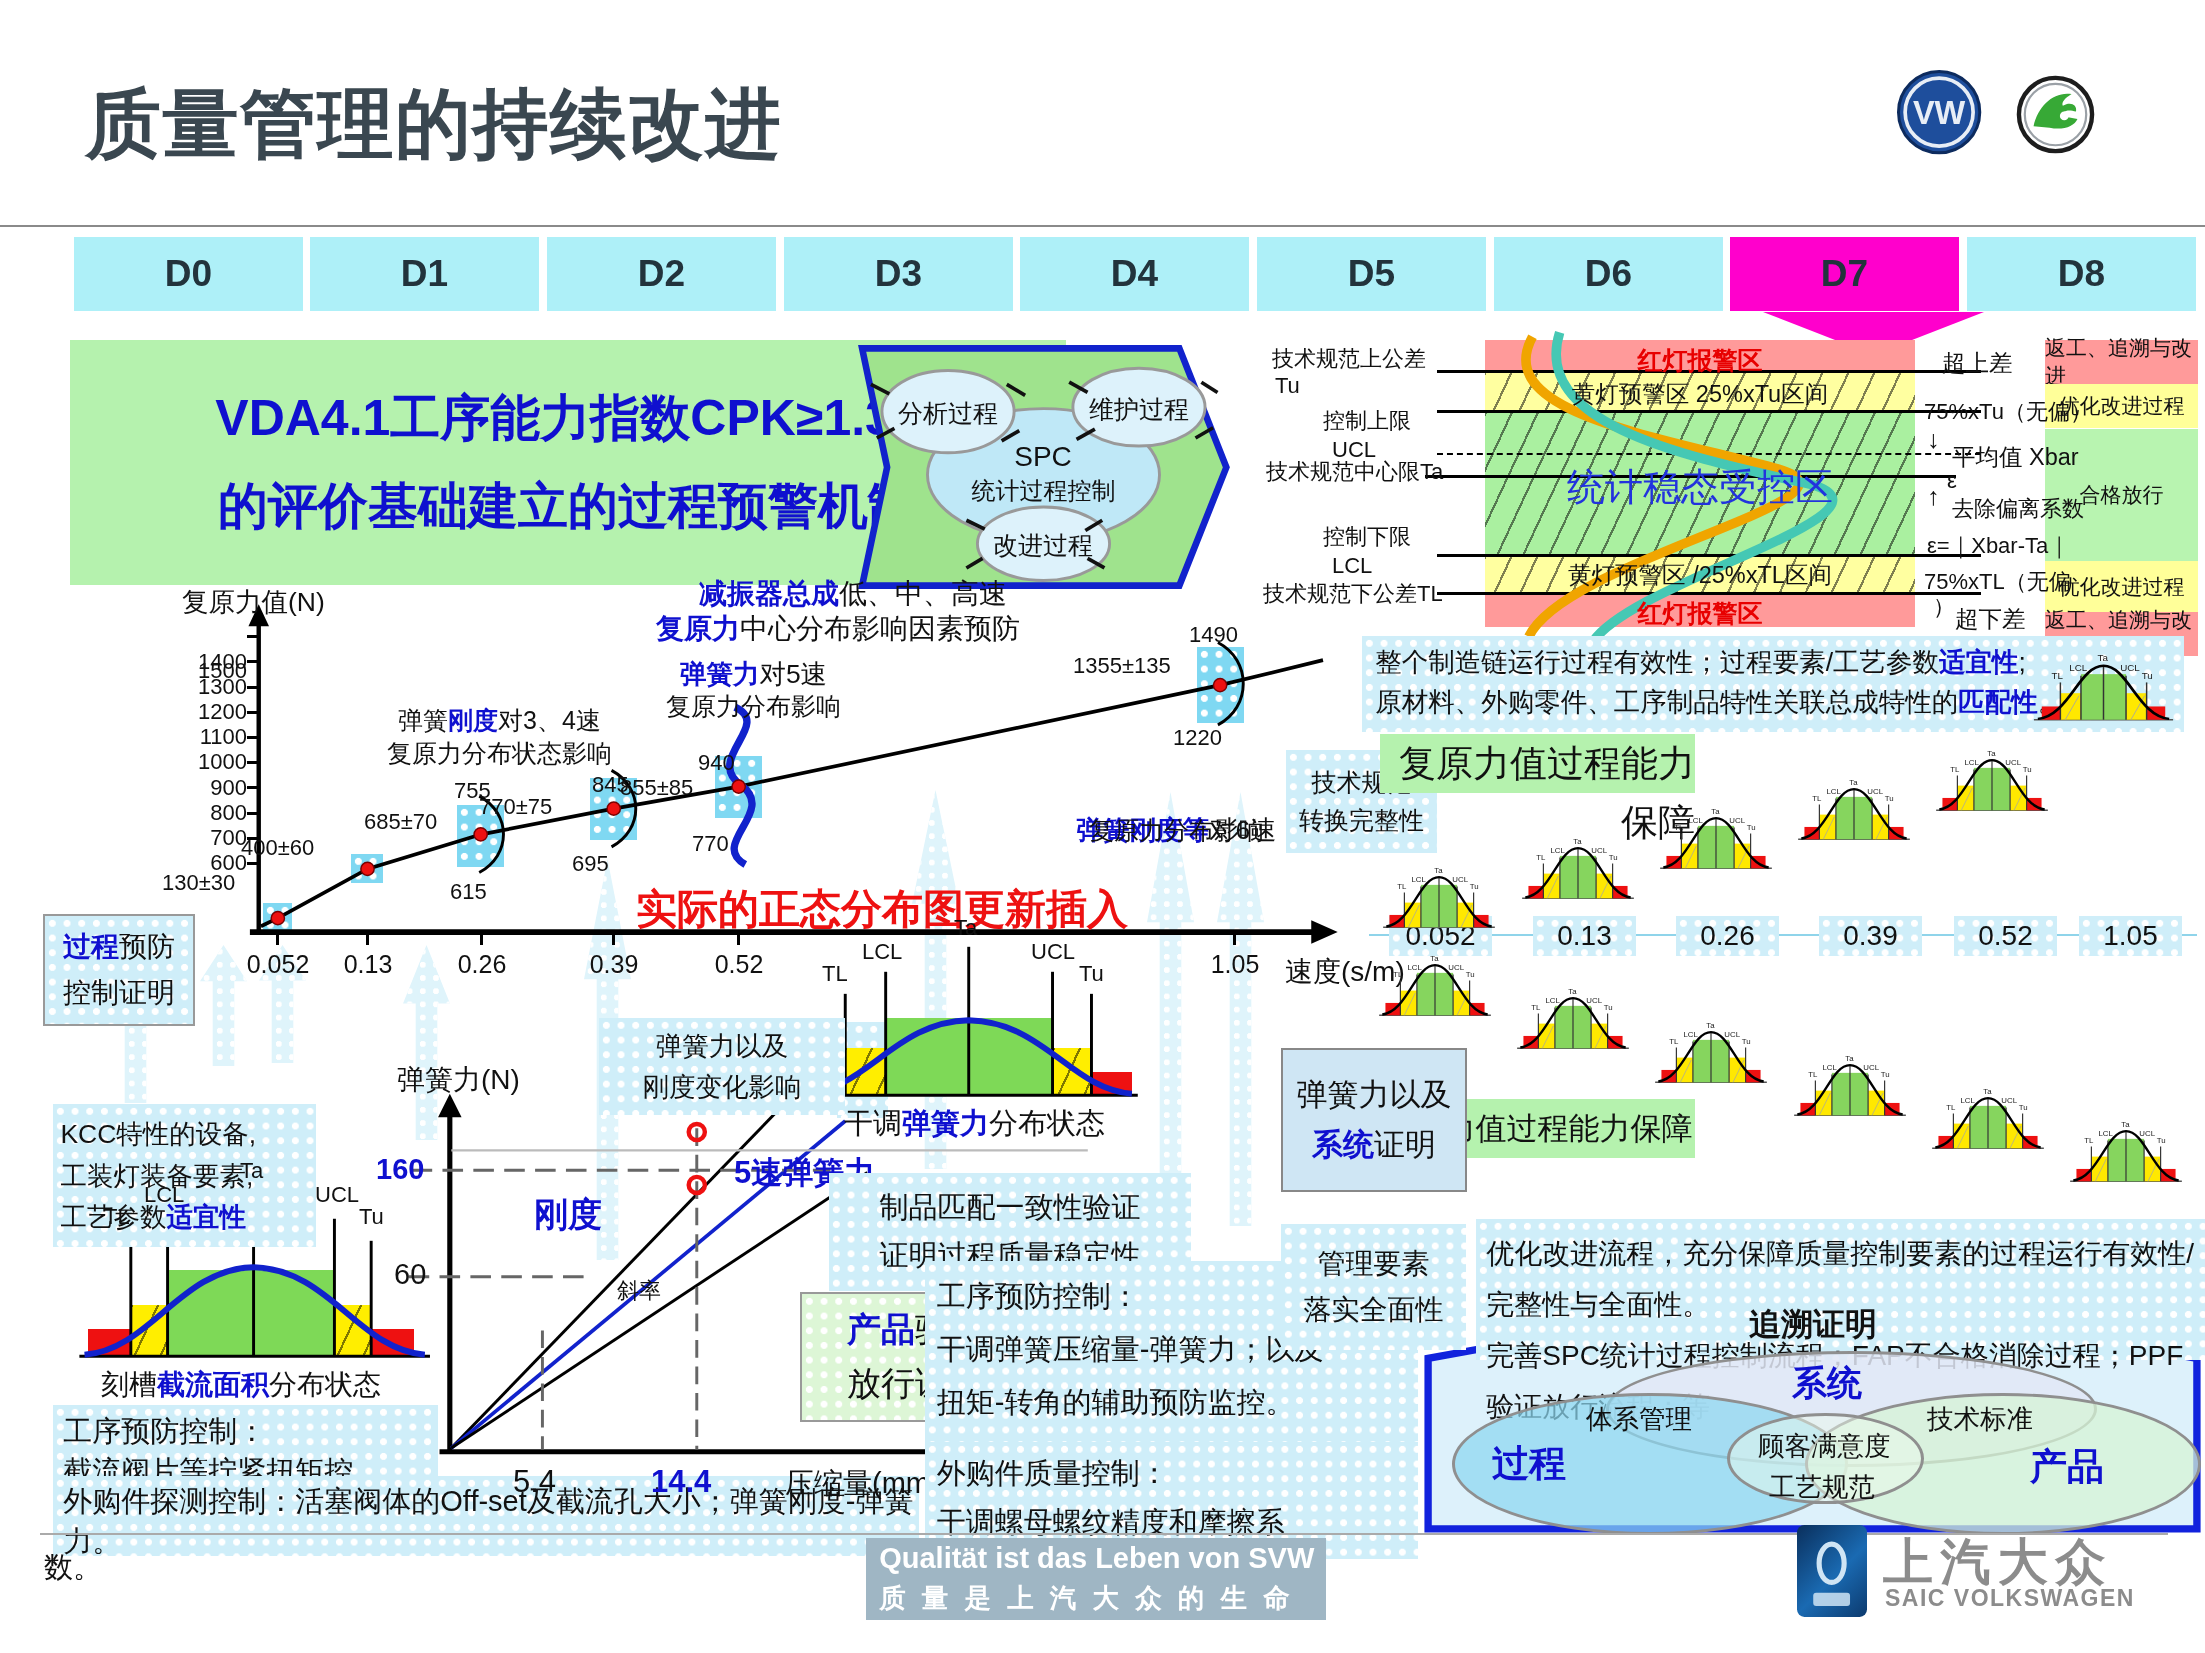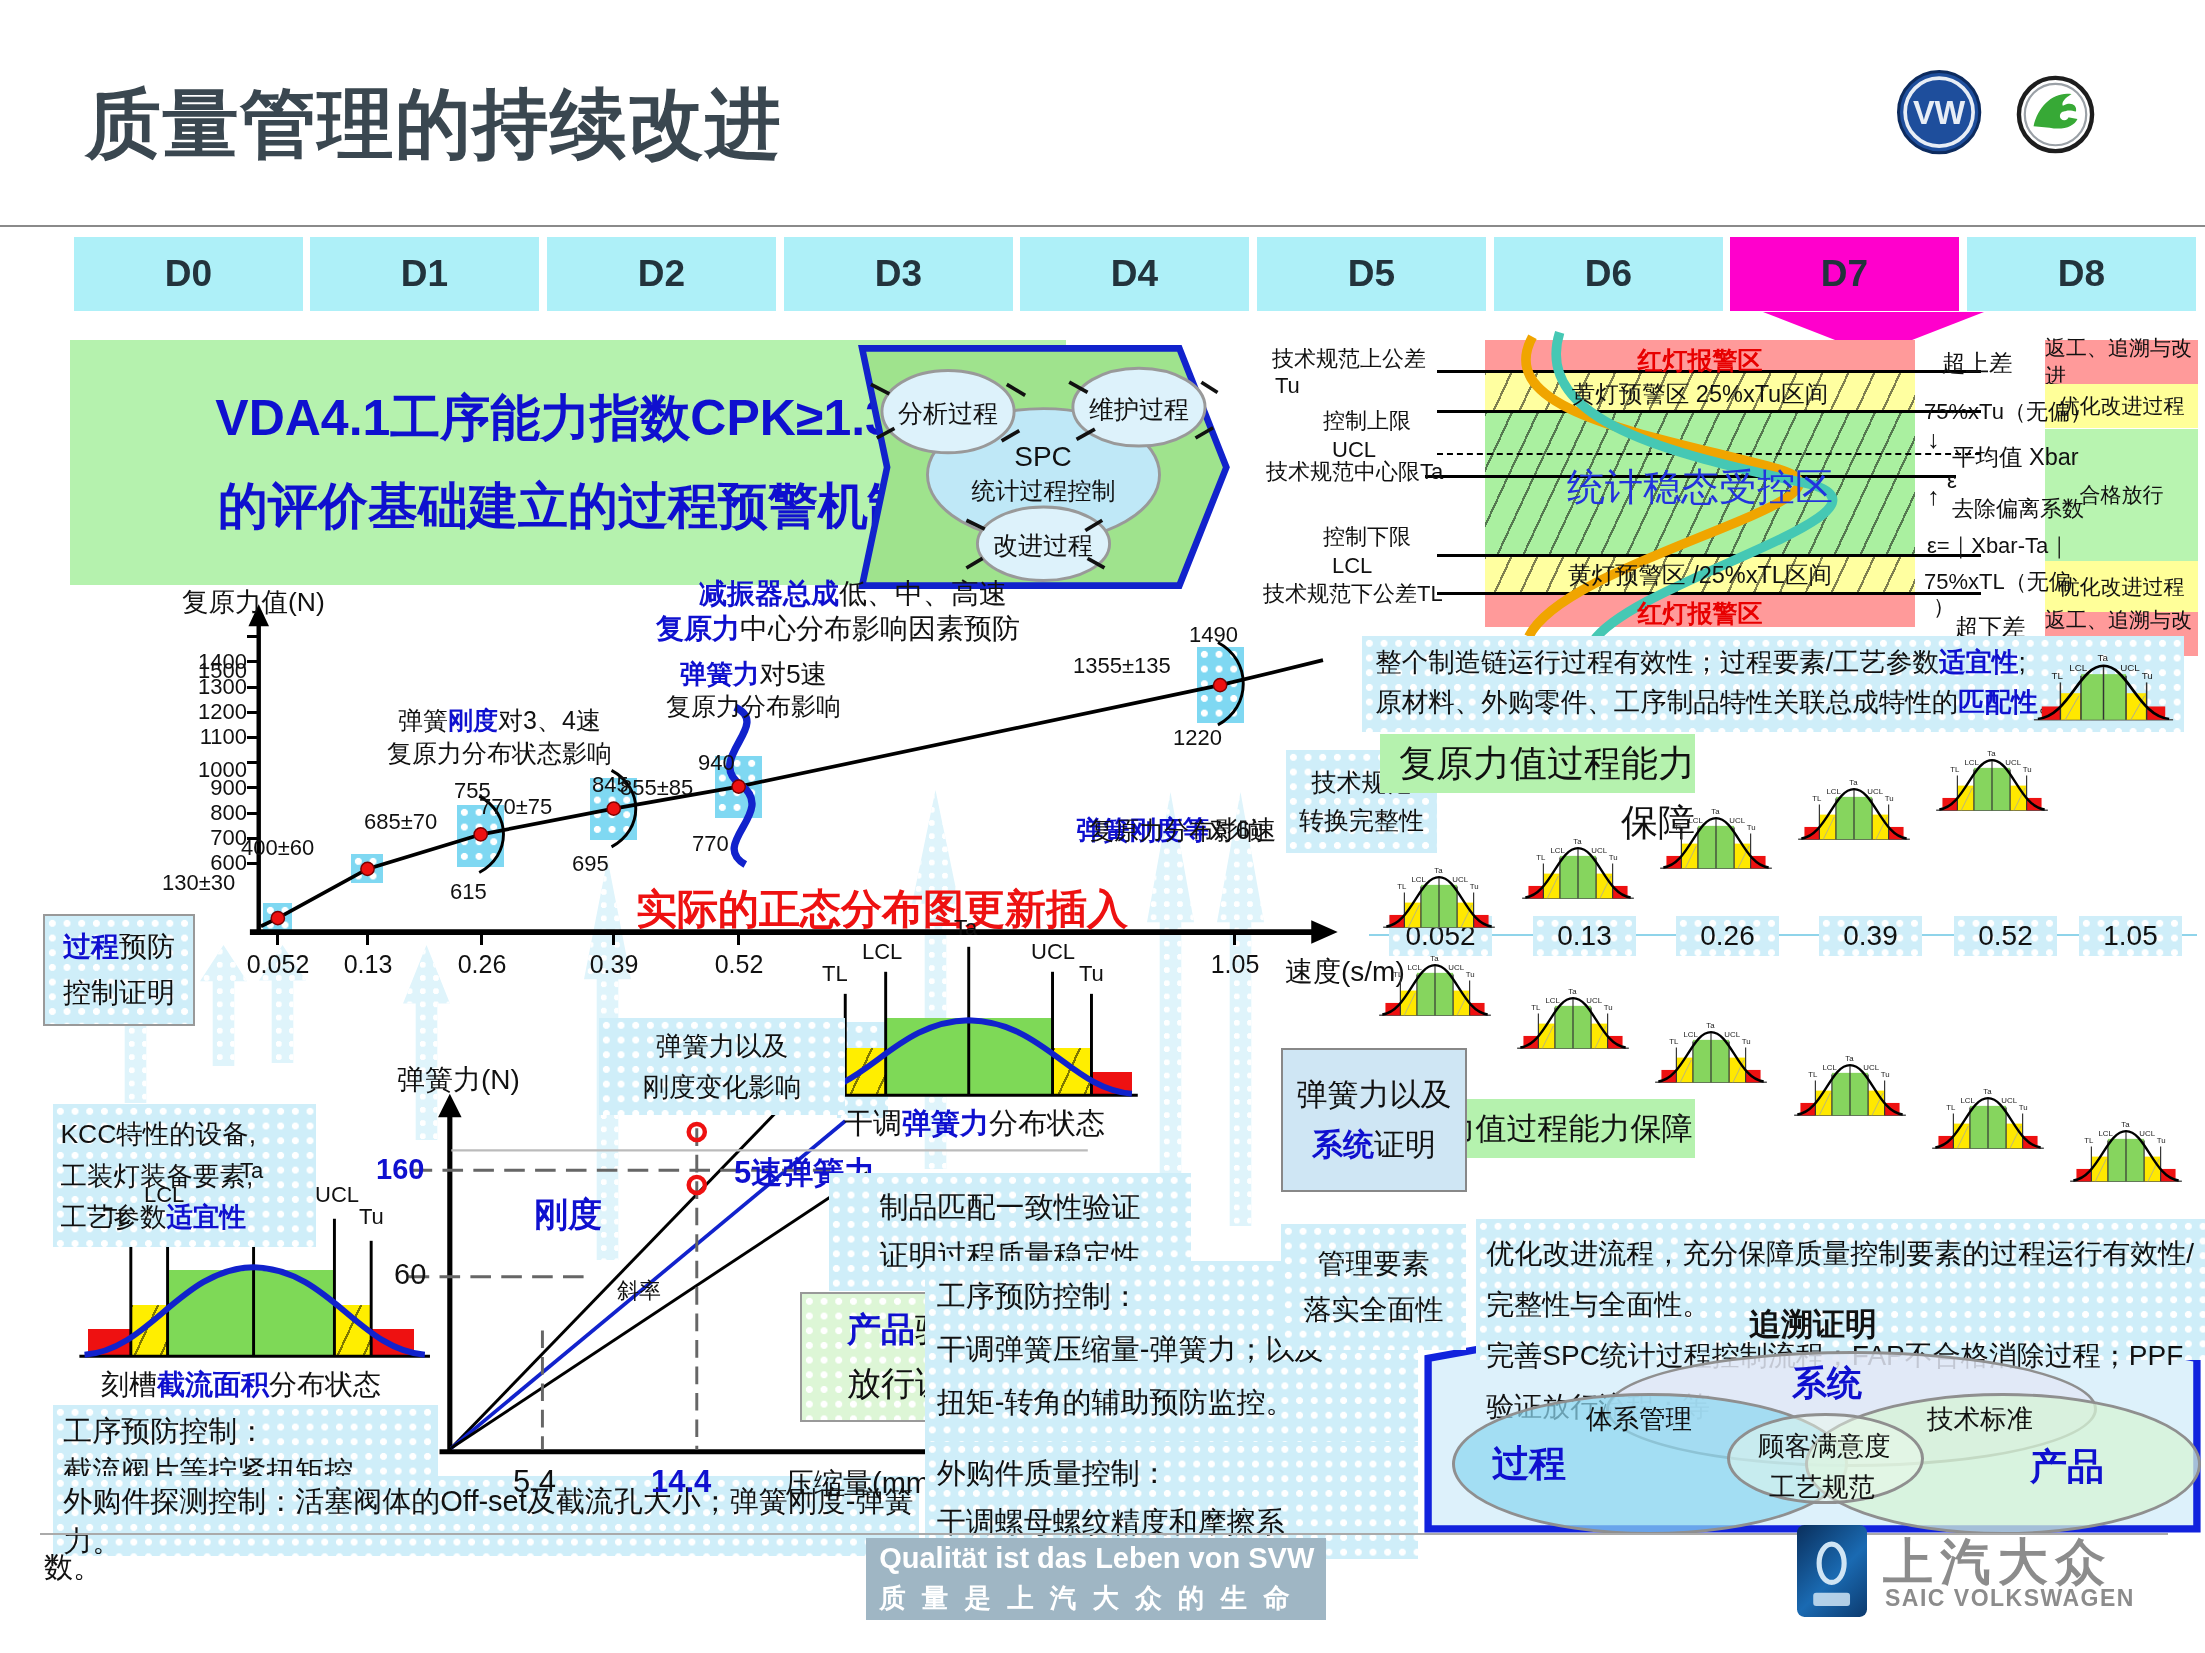--- a/index.html
+++ b/index.html
@@ -225,35 +225,35 @@
   <div class="lbl" style="left:1942px;top:347px;font-size:23.5px;">超上差</div>
   <div class="lbl" style="left:1924px;top:397px;">75%xTu（无偏）</div>
   <div class="lbl" style="left:1927px;top:425px;font-size:25px;">↓</div>
   <div class="lbl" style="left:1952px;top:441px;font-size:23.5px;">平均值 Xbar</div>
   <div class="lbl" style="left:1947px;top:468px;">ε</div>
   <div class="lbl" style="left:1927px;top:482px;font-size:25px;">↑</div>
   <div class="lbl" style="left:1952px;top:494px;">去除偏离系数</div>
   <div class="lbl" style="left:1927px;top:531px;">ε=｜Xbar-Ta｜</div>
   <div class="lbl" style="left:1924px;top:567px;">75%xTL（无偏</div>
   <div class="lbl" style="left:1933px;top:592px;">）</div>
-  <div class="lbl" style="left:1955px;top:603px;font-size:23.5px;margin-top:8px;">超下差</div>
+  <div class="lbl" style="left:1955px;top:603px;font-size:23.5px;">超下差</div>
 
   <div class="abs" style="left:182px;top:584px;font-size:26.5px;">复原力值(N)</div>
   <div id="yticks">
       <div class="ytick" style="top: 658px;">1500</div>
       <div class="abs" style="left: 247px; width: 11.8px; height: 2.9px; background: rgb(0, 0, 0); top: 635px;"></div>
       <div class="ytick" style="top: 649px;">1400</div>
       <div class="abs" style="left: 247px; width: 11.8px; height: 2.9px; background: rgb(0, 0, 0); top: 660px;"></div>
       <div class="ytick" style="top: 674px;">1300</div>
       <div class="abs" style="left: 247px; width: 11.8px; height: 2.9px; background: rgb(0, 0, 0); top: 686px;"></div>
       <div class="ytick" style="top: 699px;">1200</div>
       <div class="abs" style="left: 247px; width: 11.8px; height: 2.9px; background: rgb(0, 0, 0); top: 711px;"></div>
       <div class="ytick" style="top: 724px;">1100</div>
       <div class="abs" style="left: 247px; width: 11.8px; height: 2.9px; background: rgb(0, 0, 0); top: 736px;"></div>
-      <div class="ytick" style="top: 749px; margin-top: 8px;">1000</div>
+      <div class="ytick" style="top: 749px;">1000</div>
       <div class="abs" style="left: 247px; width: 11.8px; height: 2.9px; background: rgb(0, 0, 0); top: 761px;"></div>
       <div class="ytick" style="top: 775px;">900</div>
       <div class="abs" style="left: 247px; width: 11.8px; height: 2.9px; background: rgb(0, 0, 0); top: 786px;"></div>
       <div class="ytick" style="top: 800px;">800</div>
       <div class="abs" style="left: 247px; width: 11.8px; height: 2.9px; background: rgb(0, 0, 0); top: 812px;"></div>
       <div class="ytick" style="top: 825px;">700</div>
       <div class="abs" style="left: 247px; width: 11.8px; height: 2.9px; background: rgb(0, 0, 0); top: 837px;"></div>
       <div class="ytick" style="top: 850px;">600</div>
       <div class="abs" style="left: 247px; width: 11.8px; height: 2.9px; background: rgb(0, 0, 0); top: 862px;"></div>
     </div>

